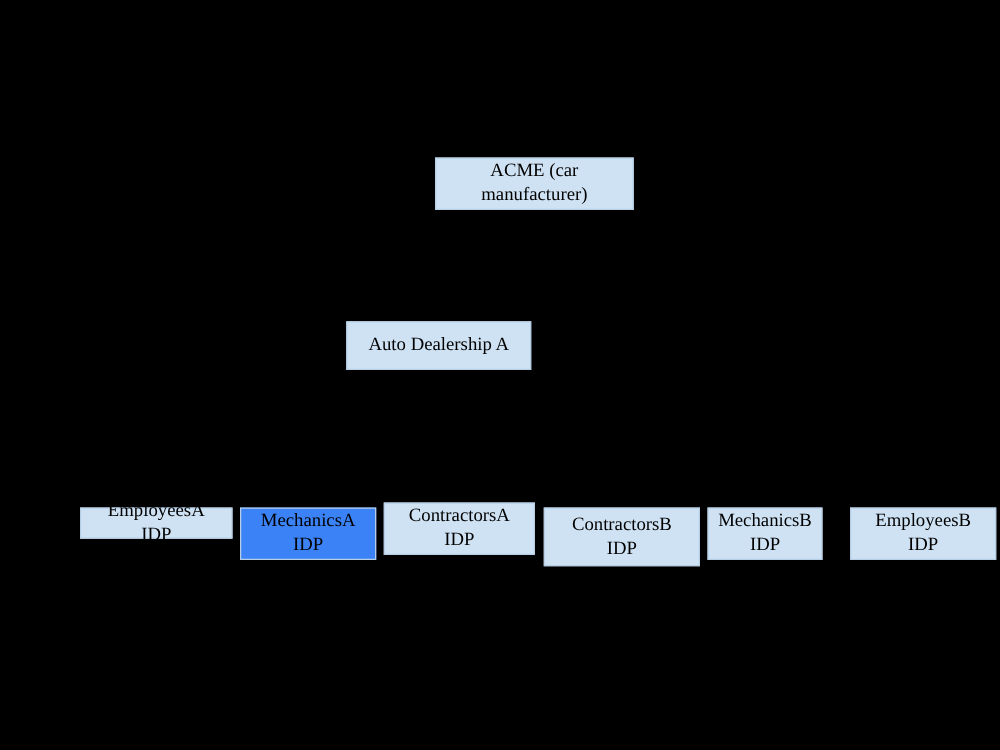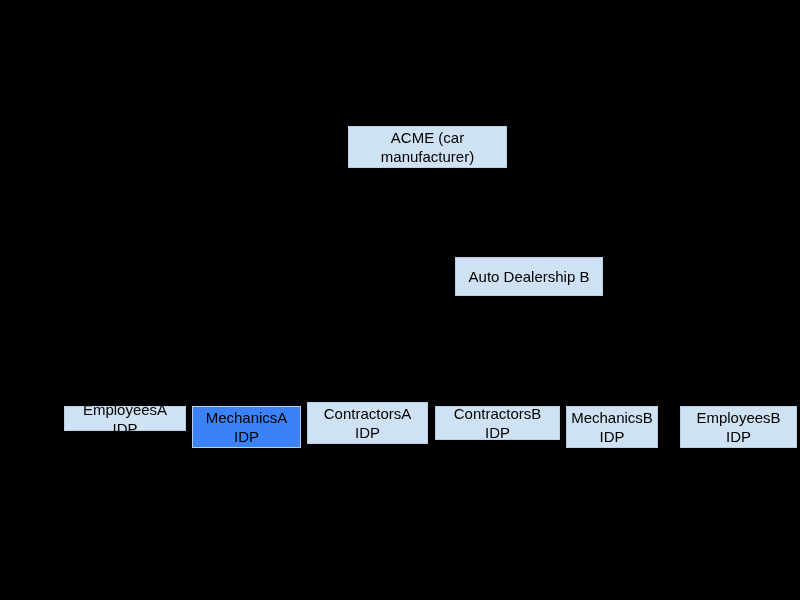--- a/index.html
+++ b/index.html
@@ -10,21 +10,21 @@
     width: 800px;
     height: 600px;
     background: #000000;
     overflow: hidden;
   }
   .stage {
     position: relative;
     width: 800px;
     height: 600px;
     background: #000000;
-    font-family: Liberation Sans, sans-serif;
+    font-family: Liberation Serif, serif;
   }
   .node {
     position: absolute;
     background: #cfe2f3;
     color: #000000;
     display: flex;
     flex-direction: column;
     align-items: center;
     justify-content: center;
     text-align: center;
@@ -41,41 +41,41 @@
 </head>
 <body style="background: rgb(0, 0, 0);">
 
 <div class="stage">
 
   <div class="node" style="left: 348px; top: 126px; width: 159px; height: 42px; background: rgb(207, 226, 243); color: rgb(0, 0, 0); border-color: rgb(183, 207, 230);">
     <span>ACME (car</span>
     <span>manufacturer)</span>
   </div>
 
+  <div class="node" style="left: 277px; top: 257px; width: 148px; height: 39px; background: rgb(207, 226, 243); color: rgb(0, 0, 0); border-color: rgb(183, 207, 230);">
+    <span>Auto Dealership A</span>
+  </div>
 
-  <div class="node" style="left: 455px; top: 257px; width: 148px; height: 39px; background: rgb(207, 226, 243); color: rgb(0, 0, 0); border-color: rgb(183, 207, 230);">
-    <span>Auto Dealership B</span>
-  </div>
 
   <div class="node" style="left: 64px; top: 406px; width: 122px; height: 25px; background: rgb(207, 226, 243); color: #000000; border-color: rgb(183, 207, 230);">
     <span>EmployeesA</span>
     <span>IDP</span>
   </div>
 
   <div class="node" style="left: 192px; top: 406px; width: 109px; height: 42px; background: #3b82f6; color: rgb(0, 0, 0); border-color: rgb(183, 207, 230);">
     <span>MechanicsA</span>
     <span>IDP</span>
   </div>
 
   <div class="node" style="left: 307px; top: 402px; width: 121px; height: 42px; background: rgb(207, 226, 243); color: rgb(0, 0, 0); border-color: rgb(183, 207, 230);">
     <span>ContractorsA</span>
     <span>IDP</span>
   </div>
 
-  <div class="node" style="left: 435px; top: 406px; width: 125px; height: 34px; background: rgb(207, 226, 243); color: rgb(0, 0, 0); border-color: rgb(183, 207, 230);">
+  <div class="node" style="left: 435px; top: 406px; width: 125px; height: 47px; background: rgb(207, 226, 243); color: rgb(0, 0, 0); border-color: rgb(183, 207, 230);">
     <span>ContractorsB</span>
     <span>IDP</span>
   </div>
 
   <div class="node" style="left: 566px; top: 406px; width: 92px; height: 42px; background: rgb(207, 226, 243); color: rgb(0, 0, 0); border-color: rgb(183, 207, 230);">
     <span>MechanicsB</span>
     <span>IDP</span>
   </div>
 
   <div class="node" style="left: 680px; top: 406px; width: 117px; height: 42px; background: rgb(207, 226, 243); color: rgb(0, 0, 0); border-color: rgb(183, 207, 230); text-align: right;">

